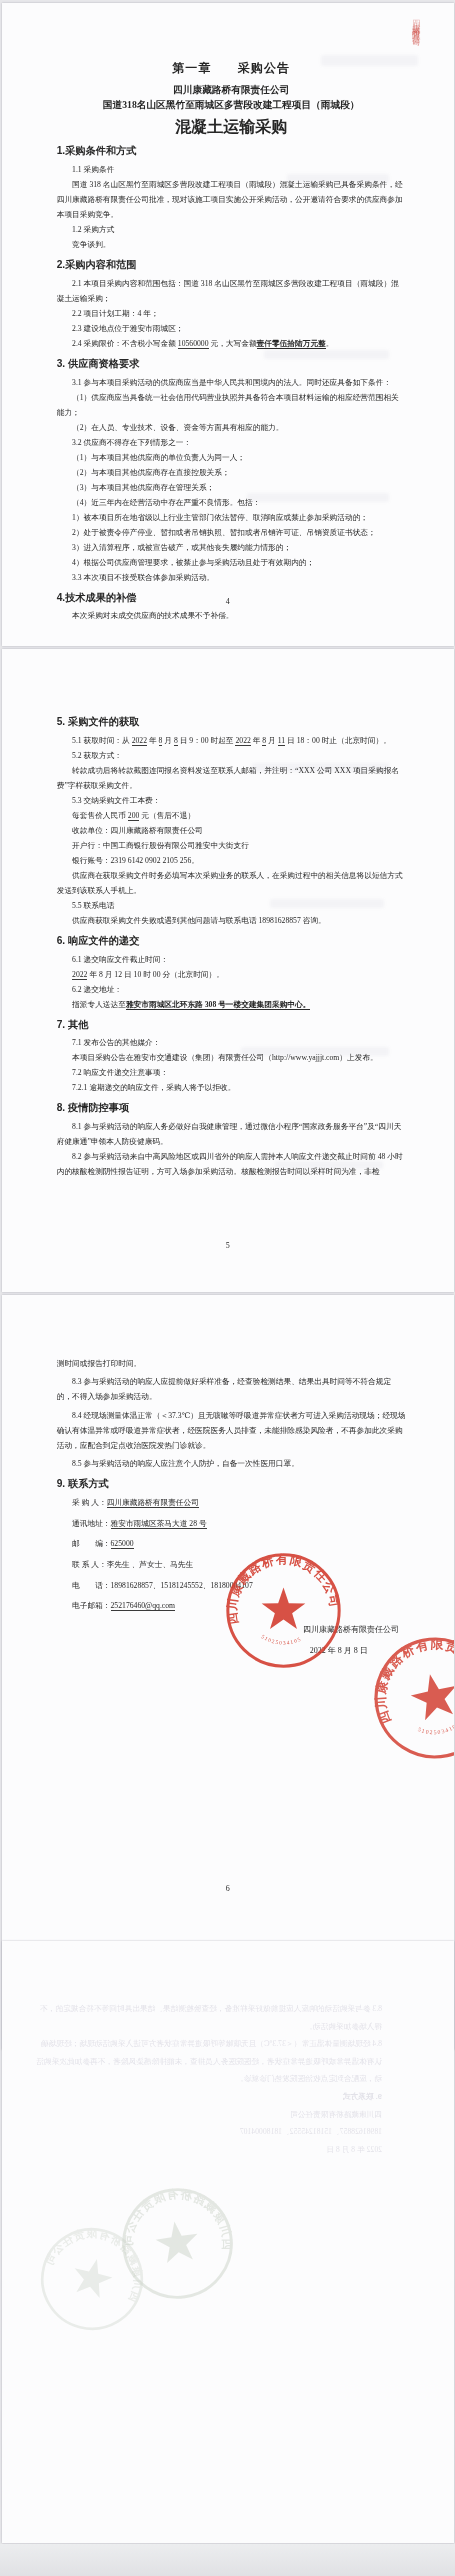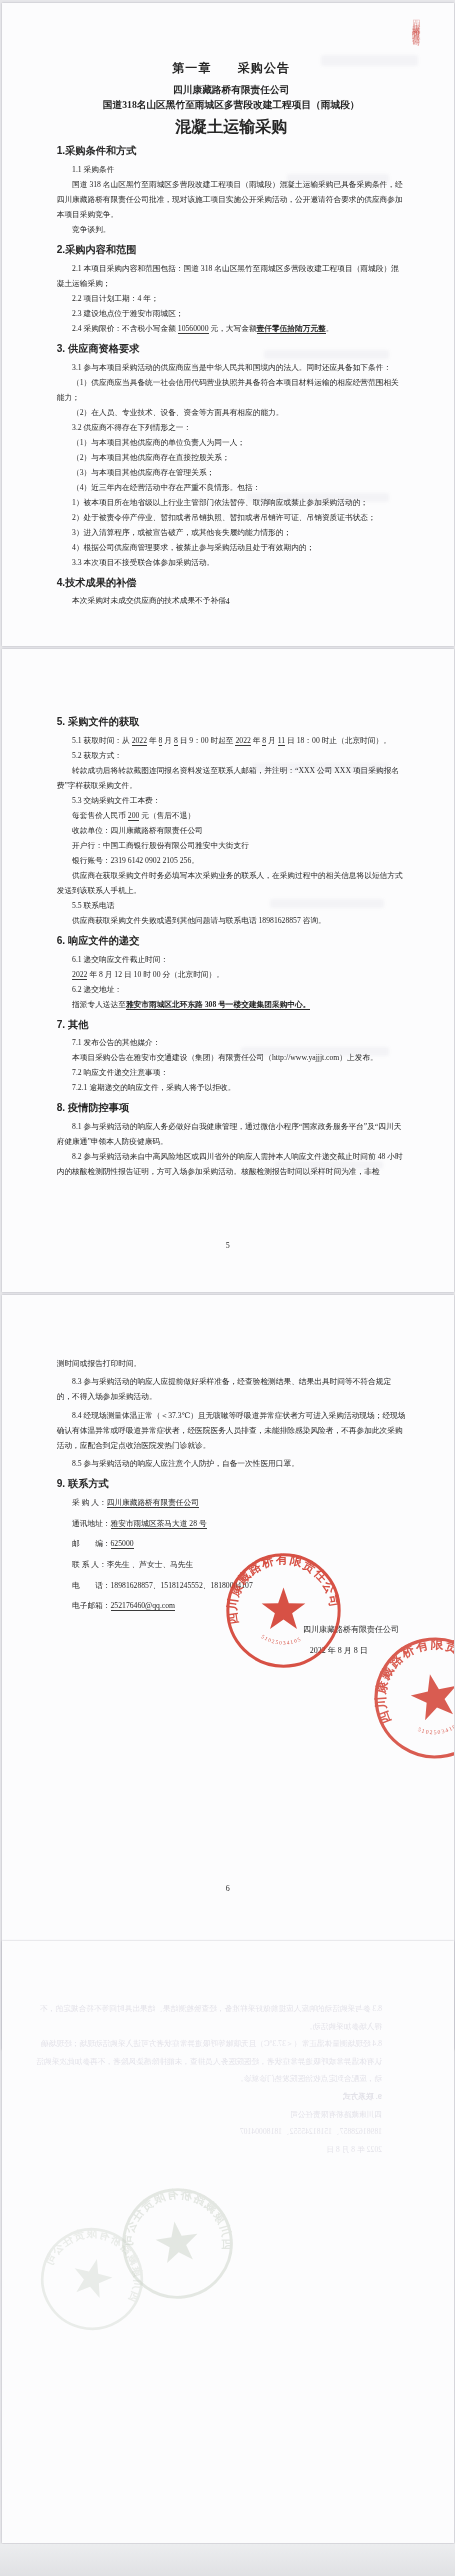--- a/index.html
+++ b/index.html
@@ -72,20 +72,21 @@
   <div class="ghostbar" style="left:245px;top:490px;width:142px;height:9px;"></div>
   <div class="content">
     <p class="tc chapter">第一章　　采购公告</p>
     <p class="tc subt">四川康藏路桥有限责任公司</p>
     <p class="tc subt">国道318名山区黑竹至雨城区多营段改建工程项目（雨城段）</p>
     <p class="tc subt2">混凝土运输采购</p>
 
     <p class="h">1.采购条件和方式</p>
     <p class="ind">1.1 采购条件</p>
     <p class="ind">国道 318 名山区黑竹至雨城区多营段改建工程项目（雨城段）混凝土运输采购已具备采购条件，经四川康藏路桥有限责任公司批准，现对该施工项目实施公开采购活动，公开邀请符合要求的供应商参加本项目采购竞争。</p>
+    <p class="ind">1.2 采购方式</p>
     <p class="ind">竞争谈判。</p>
 
     <p class="h">2.采购内容和范围</p>
     <p class="ind">2.1 本项目采购内容和范围包括：国道 318 名山区黑竹至雨城区多营段改建工程项目（雨城段）混凝土运输采购；</p>
     <p class="ind">2.2 项目计划工期：4 年；</p>
     <p class="ind">2.3 建设地点位于雅安市雨城区；</p>
     <p class="ind"><span>2.4 采购限价：不含税小写金额 </span><span class="u">10560000</span><span> 元，大写金额</span><span class="bu">壹仟零伍拾陆万元整</span><span>。</span></p>
 
     <p class="h">3. 供应商资格要求</p>
     <p class="ind">3.1 参与本项目采购活动的供应商应当是中华人民共和国境内的法人。同时还应具备如下条件：</p>

